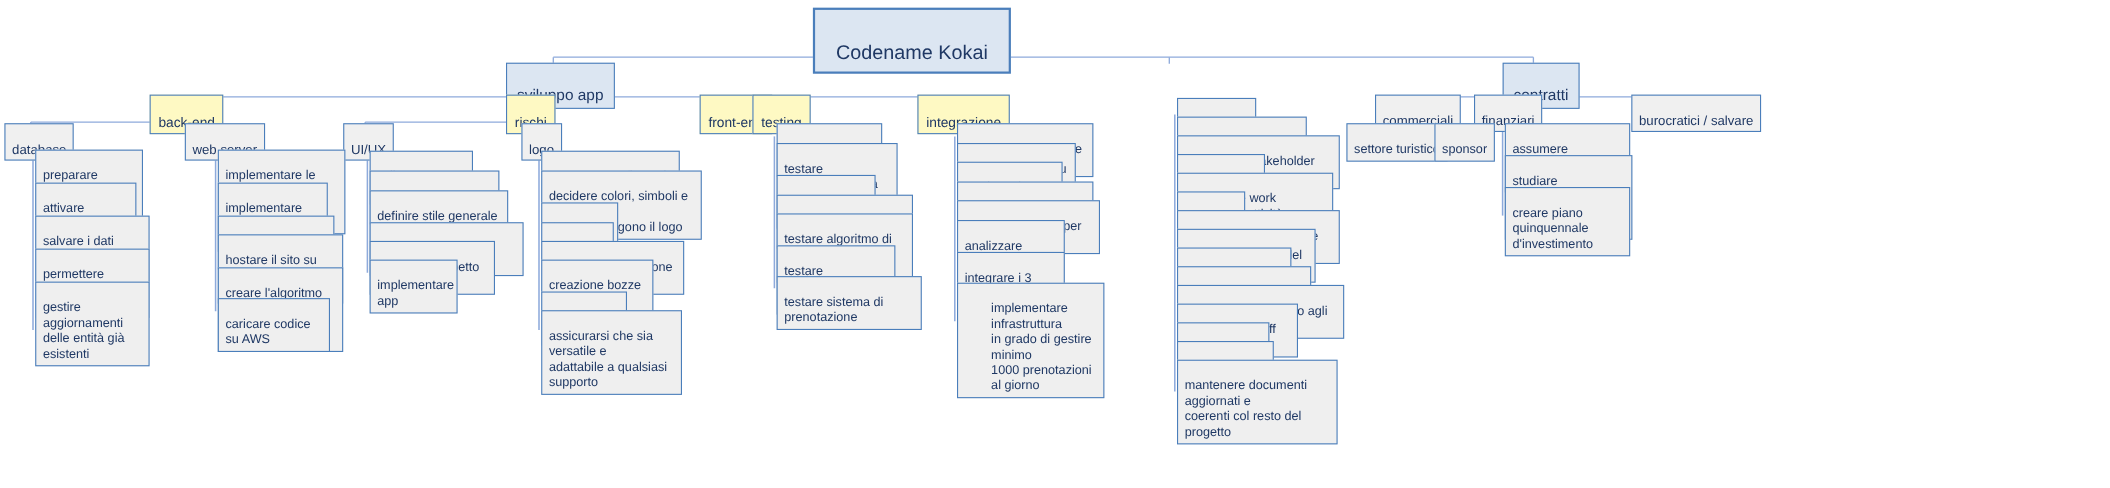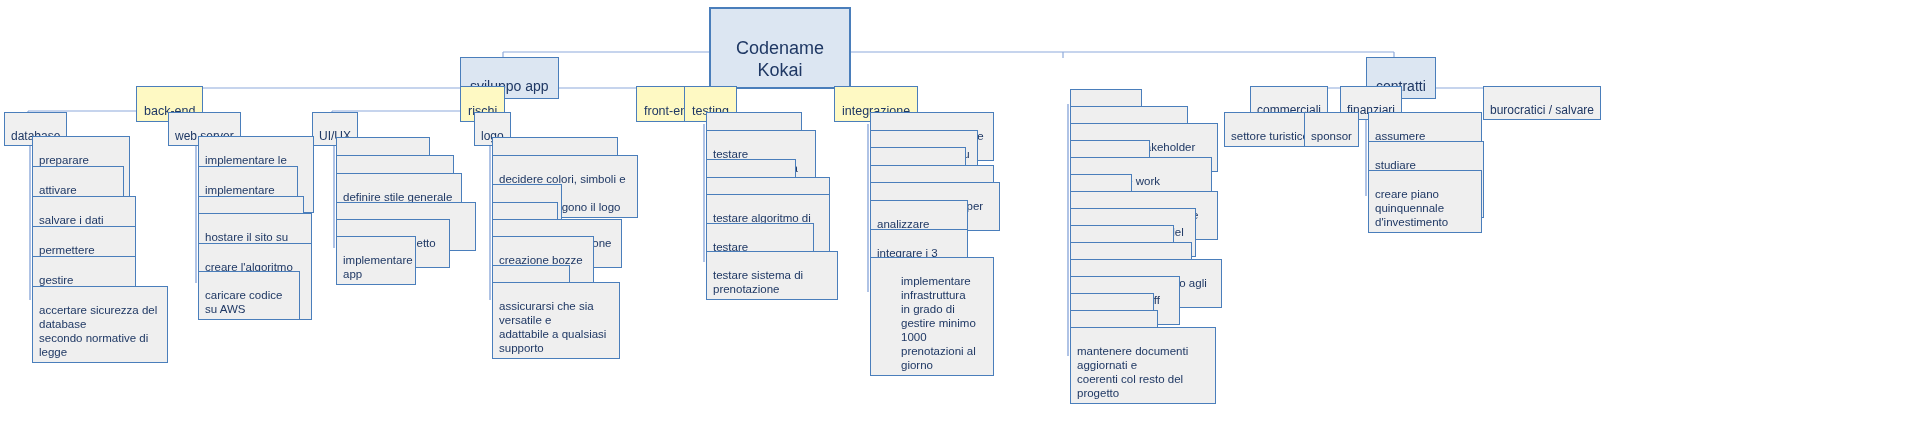--- a/index.html
+++ b/index.html
@@ -127,21 +127,21 @@
       <path d="M196,136 L196,283"></path>
       <path d="M334,136 L334,248"></path>
       <path d="M490,136 L490,300"></path>
       <path d="M704,124 L704,262"></path>
       <path d="M868,124 L868,292"></path>
       <path d="M1068,104 L1068,356"></path>
       <path d="M1366,104 L1366,196"></path>
     </g>
   </svg>
 
-  <div class="node root" style="left:709px; top:7px; width:142px;">
+  <div class="node root" style="left:739px; top:7px; width:180px;">
     <span>Codename Kokai</span>
   </div>
 
   <div class="node l1" style="left:460px; top:57px;">
     <span>sviluppo app</span>
   </div>
   <div class="node l1" style="left:1366px; top:57px;">
     <span>contratti</span>
   </div>
 
@@ -200,23 +200,20 @@
 con AWS</span></div>
   <div class="node leaf" style="left:32px; top:196px; width:104px;">
     <span>salvare i dati sensibili in
 database criptato</span></div>
   <div class="node leaf" style="left:32px; top:226px; width:104px;">
     <span>permettere creazione di
 nuove entità</span></div>
   <div class="node leaf" style="left:32px; top:256px; width:104px;">
     <span>gestire aggiornamenti
 delle entità già esistenti</span></div>
-  <div class="node leaf" style="left:32px; top:286px; width:136px;">
-    <span>accertare sicurezza del database
-secondo normative di legge</span></div>
 
   <div class="node leaf" style="left:198px; top:136px; width:116px;">
     <span>implementare le API dei siti
 di ricerca voli/alloggi/eventi</span></div>
   <div class="node leaf" style="left:198px; top:166px; width:100px;">
     <span>implementare gestione
 dei cookies</span></div>
   <div class="node leaf" style="left:198px; top:196px; width:106px;">
     <span>rendere il sito scalabile</span></div>
   <div class="node leaf" style="left:198px; top:213px; width:114px;">
@@ -289,21 +286,21 @@
   <div class="node leaf" style="left:870px; top:165px; width:124px;">
     <span>collegare back-end e front-end</span></div>
   <div class="node leaf" style="left:870px; top:182px; width:130px;">
     <span>avere due server per continente</span></div>
   <div class="node leaf" style="left:870px; top:200px; width:98px;">
     <span>analizzare servizi più
 utilizzati dagli utenti</span></div>
   <div class="node leaf" style="left:870px; top:229px; width:98px;">
     <span>integrare i 3 servizi di
 pagamento più usati</span></div>
-  <div class="node leaf" style="left:870px; top:257px; width:124px;padding-left:30px;">
+  <div class="node leaf" style="left:870px; top:257px; width:134px;padding-left:30px;">
     <span>implementare infrastruttura
 in grado di gestire minimo
 1000 prenotazioni al giorno</span></div>
 
   <div class="node leaf" style="left:1070px; top:89px; width:72px;">
     <span>creare team</span></div>
   <div class="node leaf" style="left:1070px; top:106px; width:118px;">
     <span>nominare project manager</span></div>
   <div class="node leaf" style="left:1070px; top:123px; width:148px;">
     <span>individuare stakeholder del progetto</span></div>

